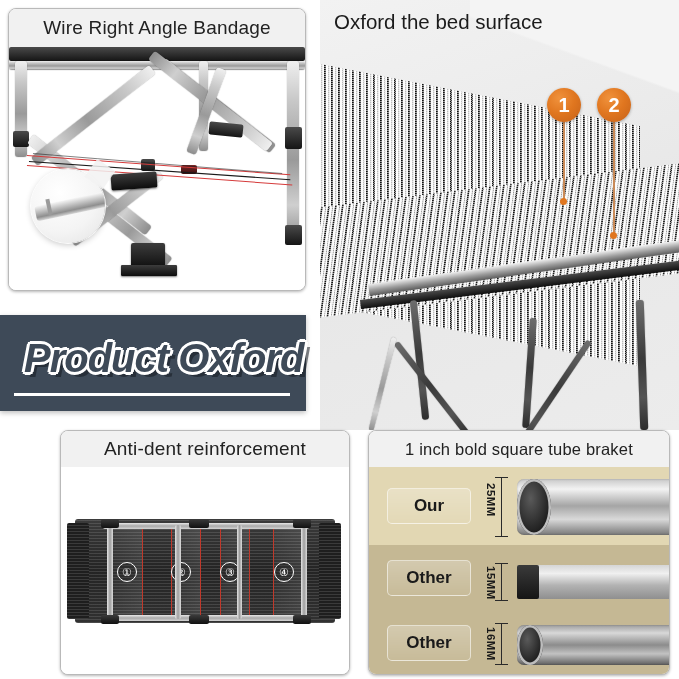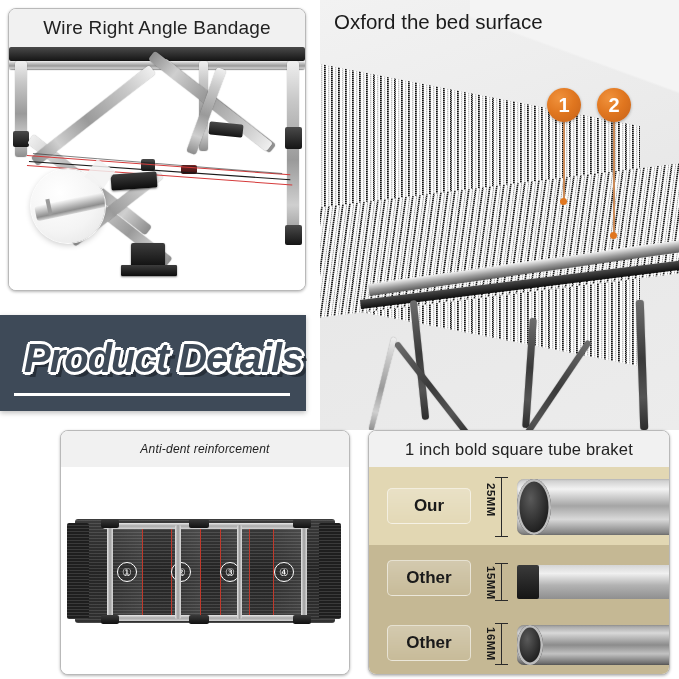--- a/index.html
+++ b/index.html
@@ -67,21 +67,21 @@
                color:#3e4a58;letter-spacing:-1px;
                text-shadow:
                  -2px -2px 0 #fff, 2px -2px 0 #fff, -2px 2px 0 #fff, 2px 2px 0 #fff,
                  -3px 0 0 #fff, 3px 0 0 #fff, 0 -3px 0 #fff, 0 3px 0 #fff,
                  5px 5px 0 rgba(20,26,33,.55);}
   #banner-rule{margin:12px 0 0 14px;width:276px;height:3px;background:#ffffff;}
 
   
   #p-dent{left:60px;top:430px;width:288px;height:243px;}
   #p-dent .panel-head{height:36px;}
-  #p-dent .panel-head span{font-size:12px;font-style:italic;}
+  #p-dent .panel-head span{font-size:19px;}
   #dent-photo{position:absolute;left:0;top:36px;width:100%;height:207px;background:#fff;}
   #cot-top{position:absolute;left:14px;top:52px;width:260px;height:104px;
            background:linear-gradient(180deg,#3b3b3b,#242424 50%,#313131);
            border-radius:3px;overflow:hidden;}
   .cot-fab{position:absolute;inset:0;
            background:repeating-linear-gradient(0deg,rgba(255,255,255,.12) 0 1px,rgba(0,0,0,0) 1px 3px);}
   .reinf{position:absolute;top:8px;height:88px;border-left:1.3px solid #c0392b;border-right:1.3px solid #c0392b;
          background:linear-gradient(90deg,rgba(255,255,255,.05),rgba(255,255,255,.10));}
   .dent-num{position:absolute;width:18px;height:18px;border-radius:50%;
             border:1.4px solid #fff;color:#fff;font-size:11px;
@@ -210,21 +210,21 @@
                     background:linear-gradient(180deg,#f6f6f6,#bfbfbf 40%,#8f8f8f 75%,#d6d6d6);"></div>
         <div style="position:absolute;left:16px;top:30px;width:4px;height:16px;
                     transform:rotate(-12deg);background:#9a9a9a;"></div>
       </div>
       <div style="position:absolute;left:80px;top:116px;width:22px;height:22px;
                   background:#f2f2f2;transform:rotate(35deg);opacity:.85;"></div>
     </div>
   </div>
 
   <div id="banner">
-    <div id="banner-text">Product Details</div>
+    <div id="banner-text">Product Oxford</div>
     <div id="banner-rule"></div>
   </div>
 
   <div class="panel" id="p-dent">
     <div class="panel-head">
       <span>Anti-dent reinforcement</span>
     </div>
     <div id="dent-photo">
       <div id="cot-top">
         <div class="cot-fab"></div>

